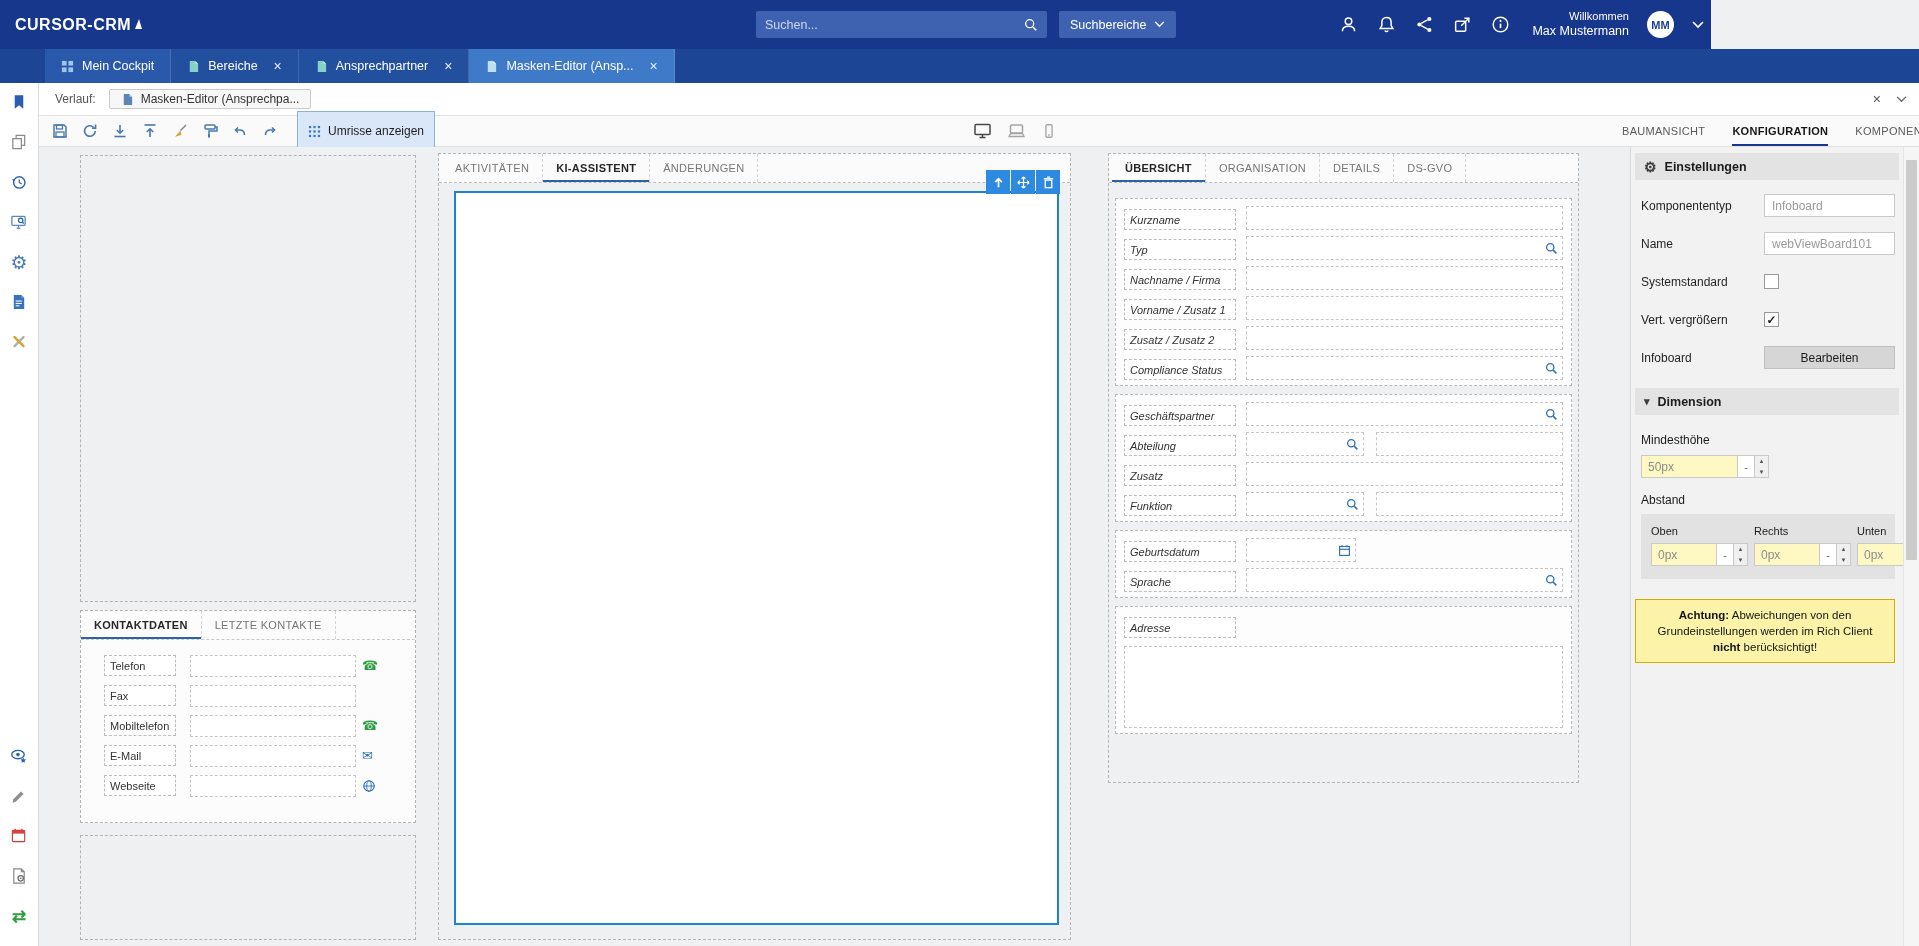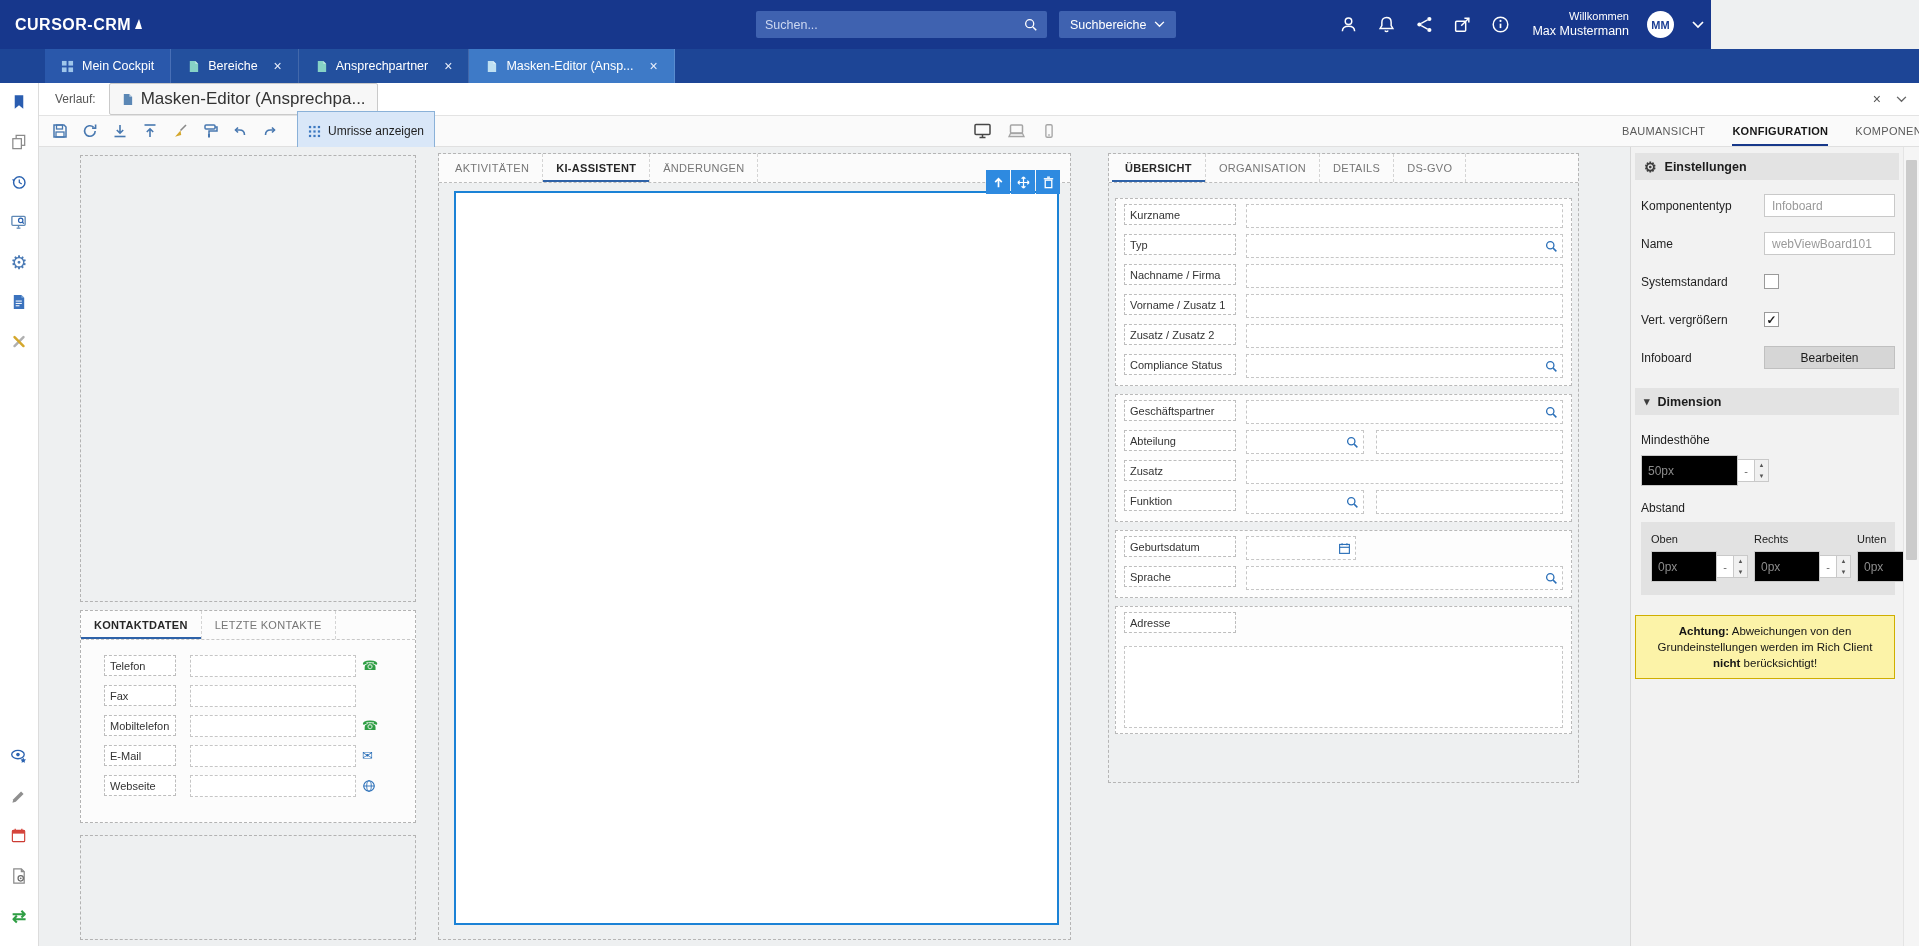--- a/index.html
+++ b/index.html
@@ -31,21 +31,21 @@
   .sb-btn { width:39px; height:20px; display:flex; align-items:center; justify-content:center; margin-bottom:20px; }
   .sb-spacer { flex:1; }
   .sb-bottom { margin-bottom:20px; }
   .uicon { font-size:18px; line-height:1; }
 
   
   .main { position:absolute; left:39px; top:83px; right:0; bottom:0; }
 
   .history-bar { height:33px; background:#fff; border-bottom:1px solid #e3e3e3; display:flex; align-items:center; padding-left:16px; }
   .history-label { color:#555; margin-right:13px; }
-  .history-chip { height:32px; display:flex; align-items:center; gap:7px; padding:0 11px; background:#f7f7f7; border:1px solid #cacaca; border-radius:2px; color:#333; font-size:17px; }
+  .history-chip { height:20px; display:flex; align-items:center; gap:7px; padding:0 11px; background:#f7f7f7; border:1px solid #cacaca; border-radius:2px; color:#333; font-size:12px; }
   .hist-right { margin-left:auto; display:flex; align-items:center; gap:15px; padding-right:12px; color:#555; }
 
   .toolbar { position:relative; height:31px; background:#fafafa; border-bottom:1px solid #e0e0e0; display:flex; align-items:center; padding-left:8px; }
   .tool-btn { width:26px; height:25px; display:flex; align-items:center; justify-content:center; margin-right:4px; }
   .outline-btn { margin-left:10px; height:40px; display:flex; align-items:center; gap:7px; padding:0 10px; background:#d9e7f8; border:1px solid #8ab1d8; color:#1f1f1f; font-size:12px; }
   .devices { position:absolute; left:934px; top:0; bottom:0; display:flex; align-items:center; gap:15px; }
   .panel-tabs { position:absolute; left:1583px; top:0; bottom:0; display:flex; align-items:center; }
   .ptab { position:relative; height:100%; display:flex; align-items:center; margin-right:27px; font-size:11px; letter-spacing:.3px; color:#5a5a5a; }
   .ptab.active { color:#161616; font-weight:bold; }
   .ptab.active::after { content:""; position:absolute; left:0; right:0; bottom:0; height:2px; background:#17388a; }
@@ -57,21 +57,21 @@
   .vthumb { margin:13px 2px 0 2px; height:400px; background:#cbcbcb; border-radius:1px; }
 
   
   .strip { display:flex; height:29px; background:#fbfbfb; border:1px dashed #bdbdbd; }
   .ctab { position:relative; display:flex; align-items:center; padding:0 13px; font-size:11px; letter-spacing:.3px; color:#767676; border-right:1px dashed #d4d4d4; white-space:nowrap; }
   .ctab.active { color:#272727; font-weight:bold; }
   .ctab.active::after { content:""; position:absolute; left:0; right:0; bottom:0; height:2px; background:#2e62a8; }
 
   .flabel { width:112px; height:21px; background:#fff; border:1px dashed #bdbdbd; font-size:11px; color:#333; display:flex; align-items:center; padding:0 5px; flex:none; white-space:nowrap; overflow:hidden; }
   .finput { position:relative; height:24px; background:#fff; border:1px dashed #c6c6c6; }
-  .frow { display:flex; align-items:flex-start; gap:10px; height:26px; }
+  .frow { display:flex; align-items:flex-end; gap:10px; height:26px;font-style:italic; }
   .fctrl { flex:1; display:flex; align-items:center; }
   .finput.full { width:100%; }
   .fsplit { flex:1; display:flex; gap:12px; }
   .finput.short { flex:none; width:118px; }
   .finput.rest { flex:1; }
   .finput.date { flex:none; width:110px; }
   .mag { position:absolute; right:4px; top:5px; }
   .cal { position:absolute; right:4px; top:5px; }
   .fgroup { background:#fdfdfd; border:1px dashed #b9b9b9; padding:5px 8px; display:flex; flex-direction:column; gap:4px; }
 
@@ -109,21 +109,21 @@
   .cfg-row { display:flex; align-items:center; height:25px; margin:13px 8px 0 10px; }
   .cfg-label { flex:1; font-size:12px; color:#1f1f1f; }
   .cfg-input { width:131px; height:23px; background:#fff; border:1px solid #c9c9c9; color:#9a9a9a; font-size:12px; display:flex; align-items:center; padding:0 7px; }
   .cfg-control { width:131px; display:flex; }
   .cfg-check { width:15px; height:15px; background:#fff; border:1px solid #9a9a9a; display:flex; align-items:center; justify-content:center; }
   .cfg-check .tick { display:none; font-size:12px; color:#1b1b1b; font-weight:bold; line-height:1; }
   .cfg-check.checked .tick { display:block; }
   .cfg-btn { width:131px; height:23px; background:#d6d6d6; border:1px solid #c0c0c0; font-size:12px; color:#1b1b1b; display:flex; align-items:center; justify-content:center; font-family:"Liberation Sans",sans-serif; }
   .cfg-sub { margin:18px 8px 0 10px; font-size:12px; color:#1b1b1b; }
   .spin-wrap { display:flex; align-items:center; margin:8px 8px 0 10px; }
-  .spin-input { width:97px; height:31px; background:#000000; border:1px solid #c9c9c9; color:#8c8c8c; font-size:12px; display:flex; align-items:center; padding:0 6px; }
+  .spin-input { width:97px; height:23px; background:#fef9c3; border:1px solid #c9c9c9; color:#8c8c8c; font-size:12px; display:flex; align-items:center; padding:0 6px; }
   .unit-box { width:17px; height:23px; background:#fff; border:1px solid #c9c9c9; border-left:none; color:#666; font-size:11px; display:flex; align-items:center; justify-content:center; }
   .stepper { width:14px; height:23px; background:#f0f0f0; border:1px solid #c9c9c9; border-left:none; display:flex; flex-direction:column; }
   .step { flex:1; display:flex; align-items:center; justify-content:center; font-size:6px; color:#555; line-height:1; }
   .spacing-box { margin:7px 8px 0 10px; background:#e2e2e2; padding:11px 10px 13px 10px; display:grid; grid-template-columns:1fr 1fr 1fr 1fr; row-gap:17px; column-gap:6px; }
   .sp-cell .sp-label { font-size:11px; color:#1b1b1b; margin-bottom:6px; }
   .sp-ctrl { display:flex; align-items:center; }
   .sp-ctrl .spin-input { width:66px; margin:0; }
   .warn { margin:20px 8px 0 4px; background:#fcf3a8; border:1px solid #cfae00; padding:7px 8px; font-size:11.5px; line-height:1.4; text-align:center; color:#151515; }
 </style>
 </head>

